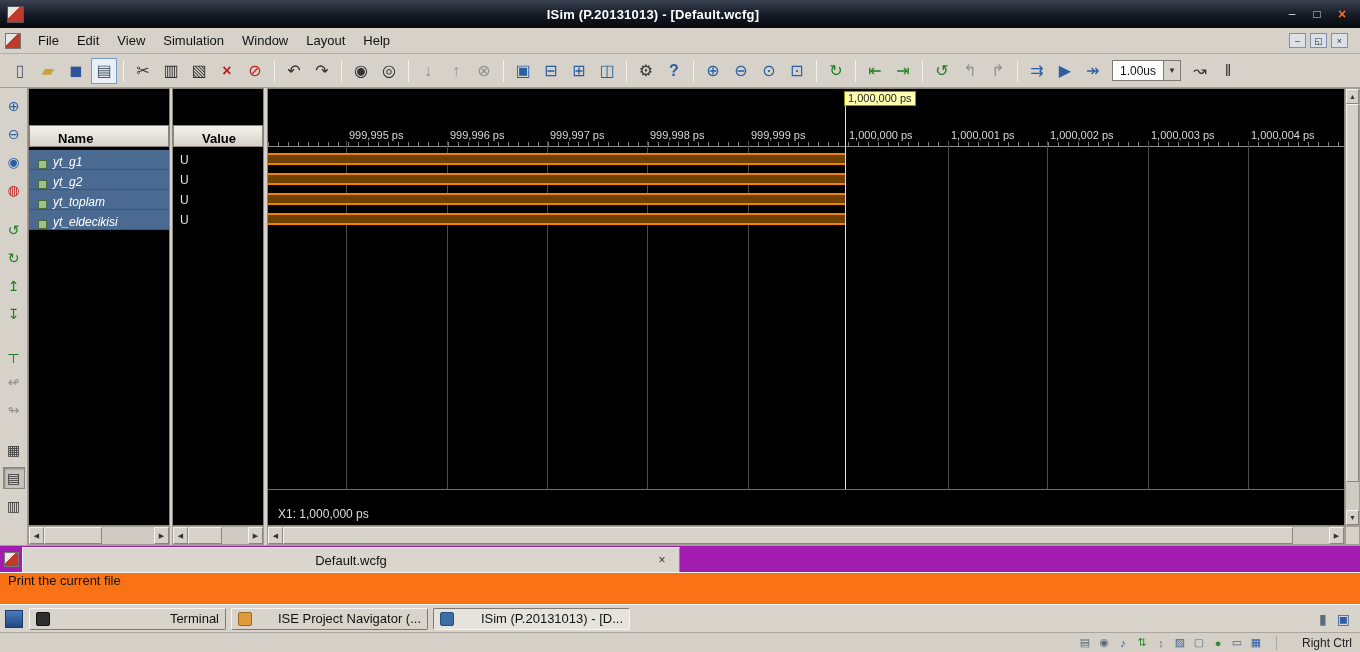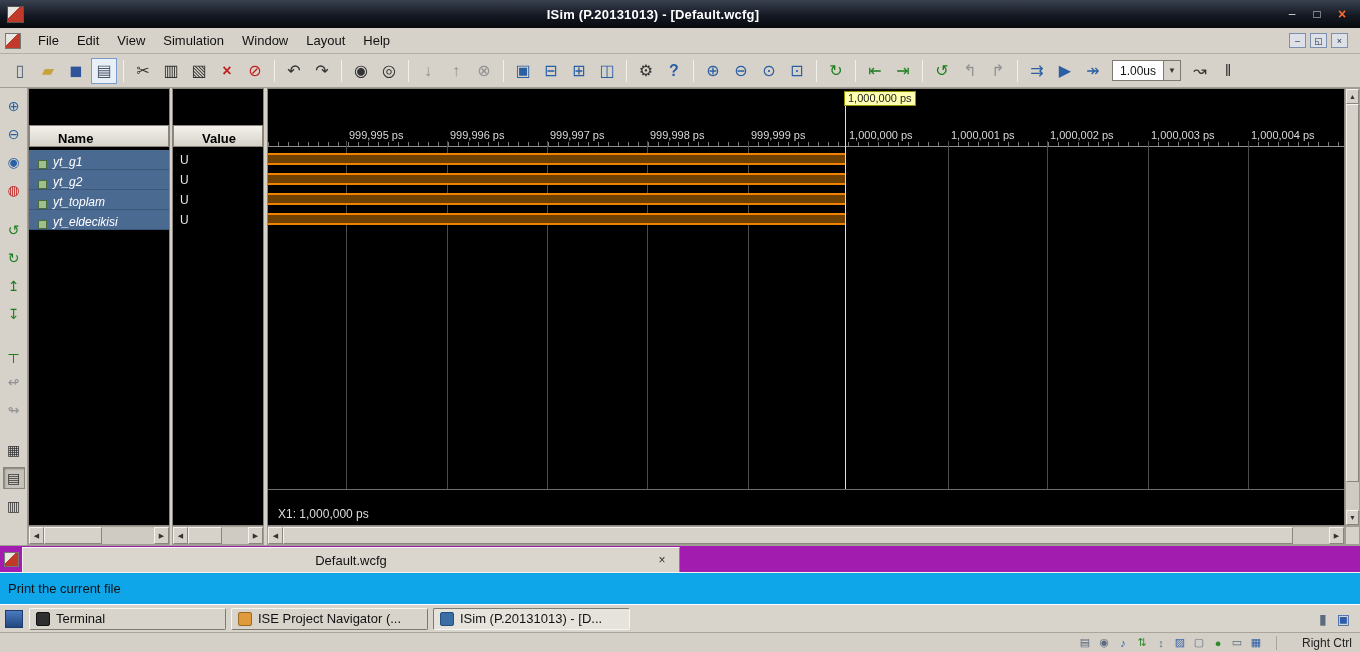--- a/index.html
+++ b/index.html
@@ -115,32 +115,32 @@
   .tabbar { left:0; top:545px; width:1360px; height:27px; background:#a21caf; border-top:1px solid #a19d94; }
   .tab-ico { position:absolute; left:4px; top:6px; width:15px; height:15px; background:linear-gradient(135deg,#e8e6e0 0 40%,#c0392b 40% 100%); border:1px solid #777; }
   .tab {
     position:absolute; left:22px; top:1px; width:658px; height:26px; background:#dad6ce;
     border:1px solid; border-color:#f5f3ef #8a867e #c6c2b9 #f5f3ef;
     display:flex; align-items:center; justify-content:center; font-size:13px;
   }
   .tab-close { position:absolute; right:10px; top:5px; width:14px; height:14px; display:flex; align-items:center; justify-content:center; font-size:12px; color:#333; }
 
   
-  .statusbar { left:0; top:572px; width:1360px; height:32px; background:#0ea5e9; border-top:1px solid #f5f3ef; display:flex; align-items:center; }
+  .statusbar { left:0; top:572px; width:1360px; height:32px; background:#f97316; border-top:1px solid #f5f3ef; display:flex; }
   .status-msg { margin-left:8px; font-size:13px; }
   .sim-time { margin-left:auto; margin-right:2px; border:1px solid; border-color:#8a867e #f5f3ef #f5f3ef #8a867e; padding:4px 10px; font-size:13px; background:#d9d5cd; }
 
   
   .taskbar { left:0; top:604px; width:1360px; height:28px; background:#d8d4cb; border-top:1px solid #ffffff; display:flex; align-items:center; }
   .start-ico { width:18px; height:18px; margin:0 6px 0 5px; background:linear-gradient(#4a7ac0,#23487e); border:1px solid #1c3c70; flex:0 0 auto; }
   .task-btn {
     width:197px; height:22px; margin-right:5px; background:#d8d4cb; border:1px solid;
     border-color:#f7f5f1 #7e7a72 #7e7a72 #f7f5f1; border-radius:2px;
     display:flex; align-items:center; padding:0 6px; font-size:13px;
-    white-space:nowrap; overflow:hidden; flex:0 0 auto;
+    white-space:nowrap; overflow:hidden; flex:0 0 auto;justify-content:space-between;
   }
   .task-btn.active { border-color:#7e7a72 #f7f5f1 #f7f5f1 #7e7a72; background:#e6e3dc; }
   .task-ico { width:14px; height:14px; margin-right:6px; flex:0 0 auto; border-radius:2px; }
   .ti-term { background:#2e2e2e; border:1px solid #111; }
   .ti-ise  { background:#e09a3c; border:1px solid #9a6a20; }
   .ti-isim { background:#3b6ea5; border:1px solid #24507e; }
   .task-right { margin-left:auto; display:flex; align-items:center; gap:10px; margin-right:10px; }
   .tr-ico { font-size:14px; }
 
   

